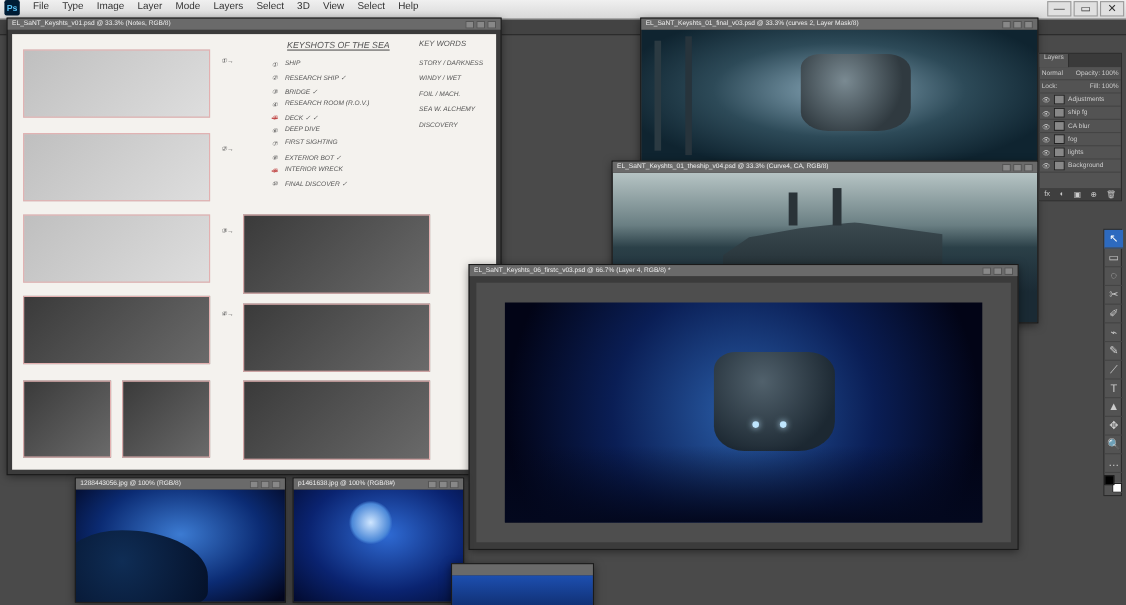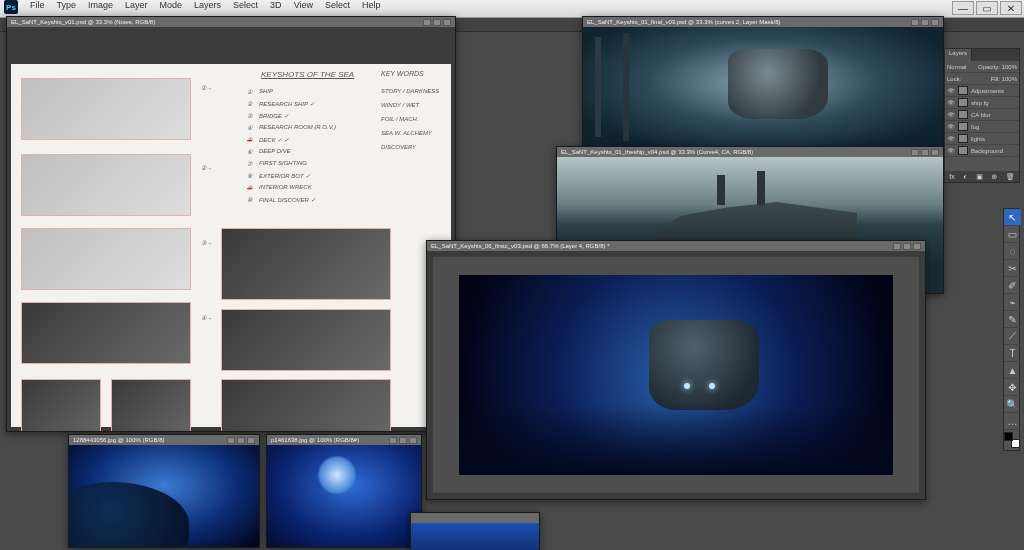--- a/index.html
+++ b/index.html
@@ -120,21 +120,21 @@
     display:flex;align-items:center;
     font-size:6px;color:#eee;
     padding:0 4px;
     white-space:nowrap;overflow:hidden;
   }
   .doc .titlebar .tb-btns { margin-left:auto; display:flex; gap:2px; }
   .doc .titlebar .tb-btn { width:8px;height:7px;background:#888;border:1px solid #555; }
   .doc .canvas { flex:1; position:relative; overflow:hidden; }
 
   
-  .storyboard-bg { background:#f4f2ee; position:absolute; inset:4px;margin-top:33px; }
+  .storyboard-bg { background:#f4f2ee; position:absolute; inset:4px; }
   .sb-panel {
     position:absolute; background:#cfcfcf;
     background-image:linear-gradient(135deg,#bfbfbf,#dedede);
     border:1px solid #e3b0b0;
   }
   .sb-panel.dark { background:#555; background-image:linear-gradient(135deg,#3a3a3a,#6a6a6a); }
   .sb-note { position:absolute; font-size:6px; color:#555; font-style:italic; }
   .redln { text-decoration:line-through; color:#b33; }
 
   

